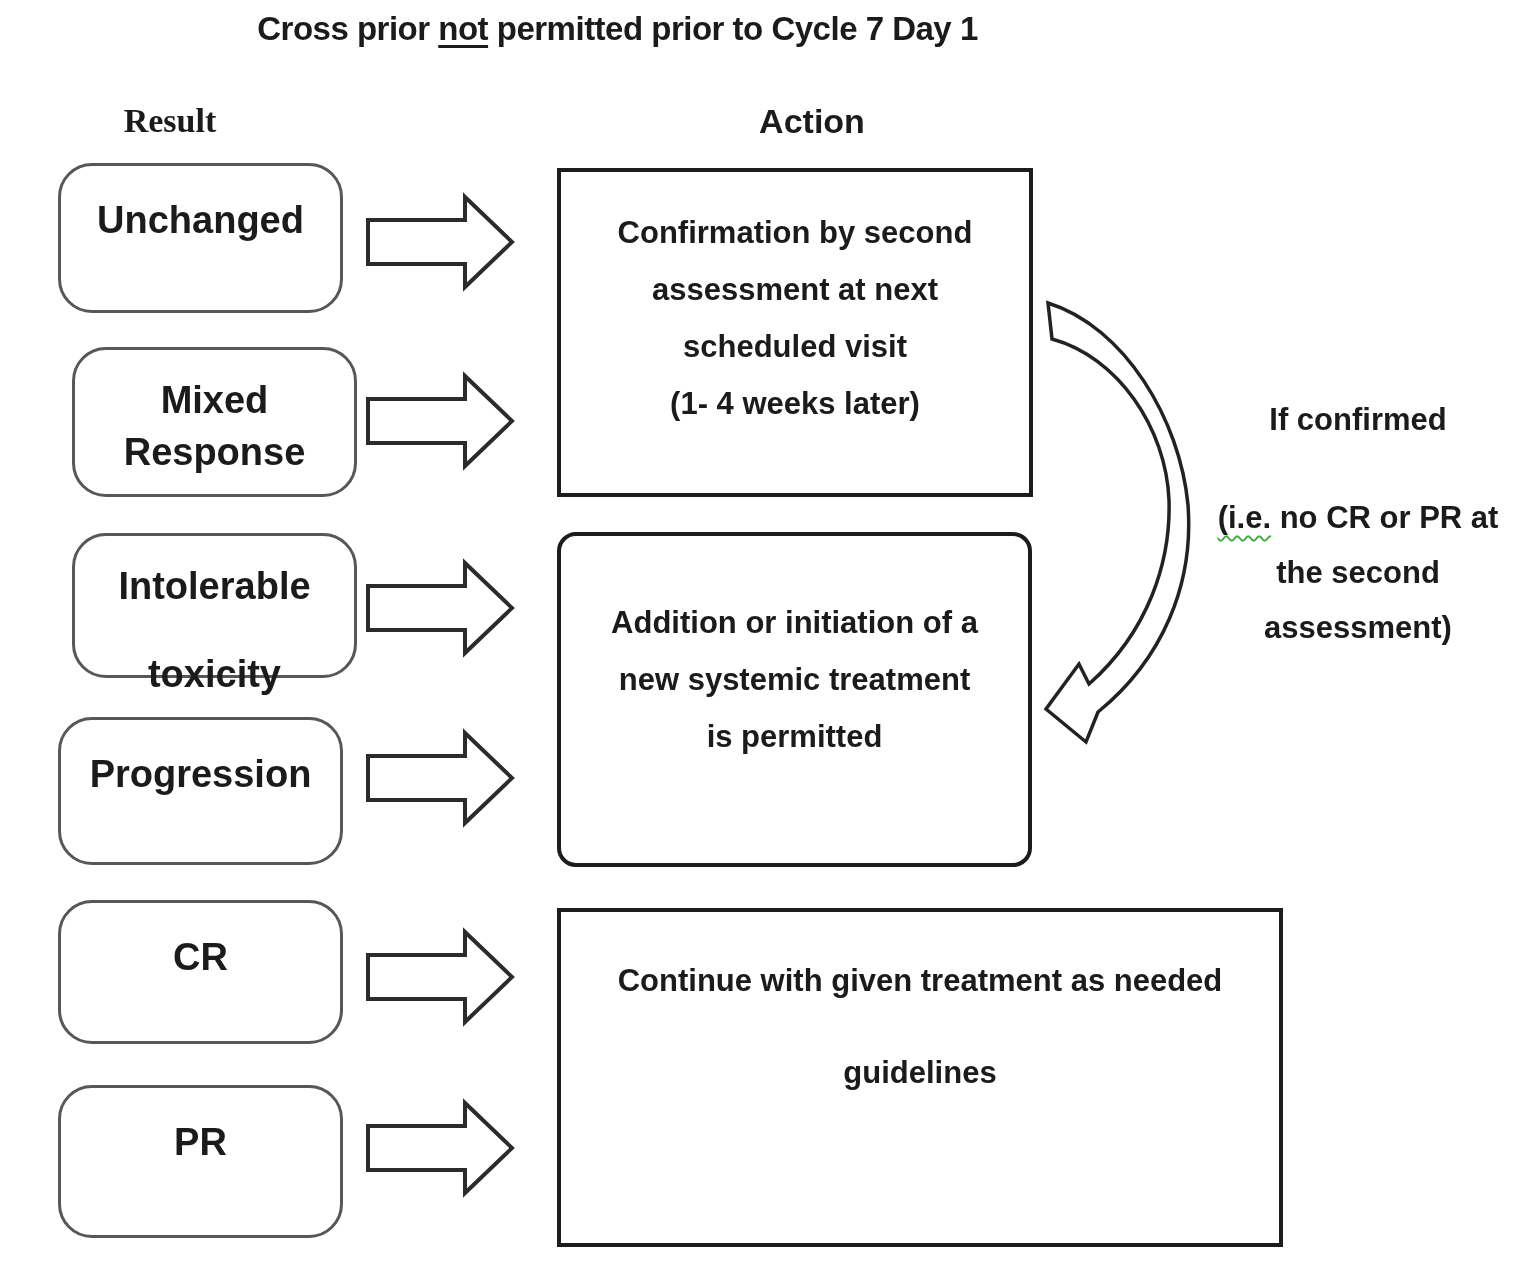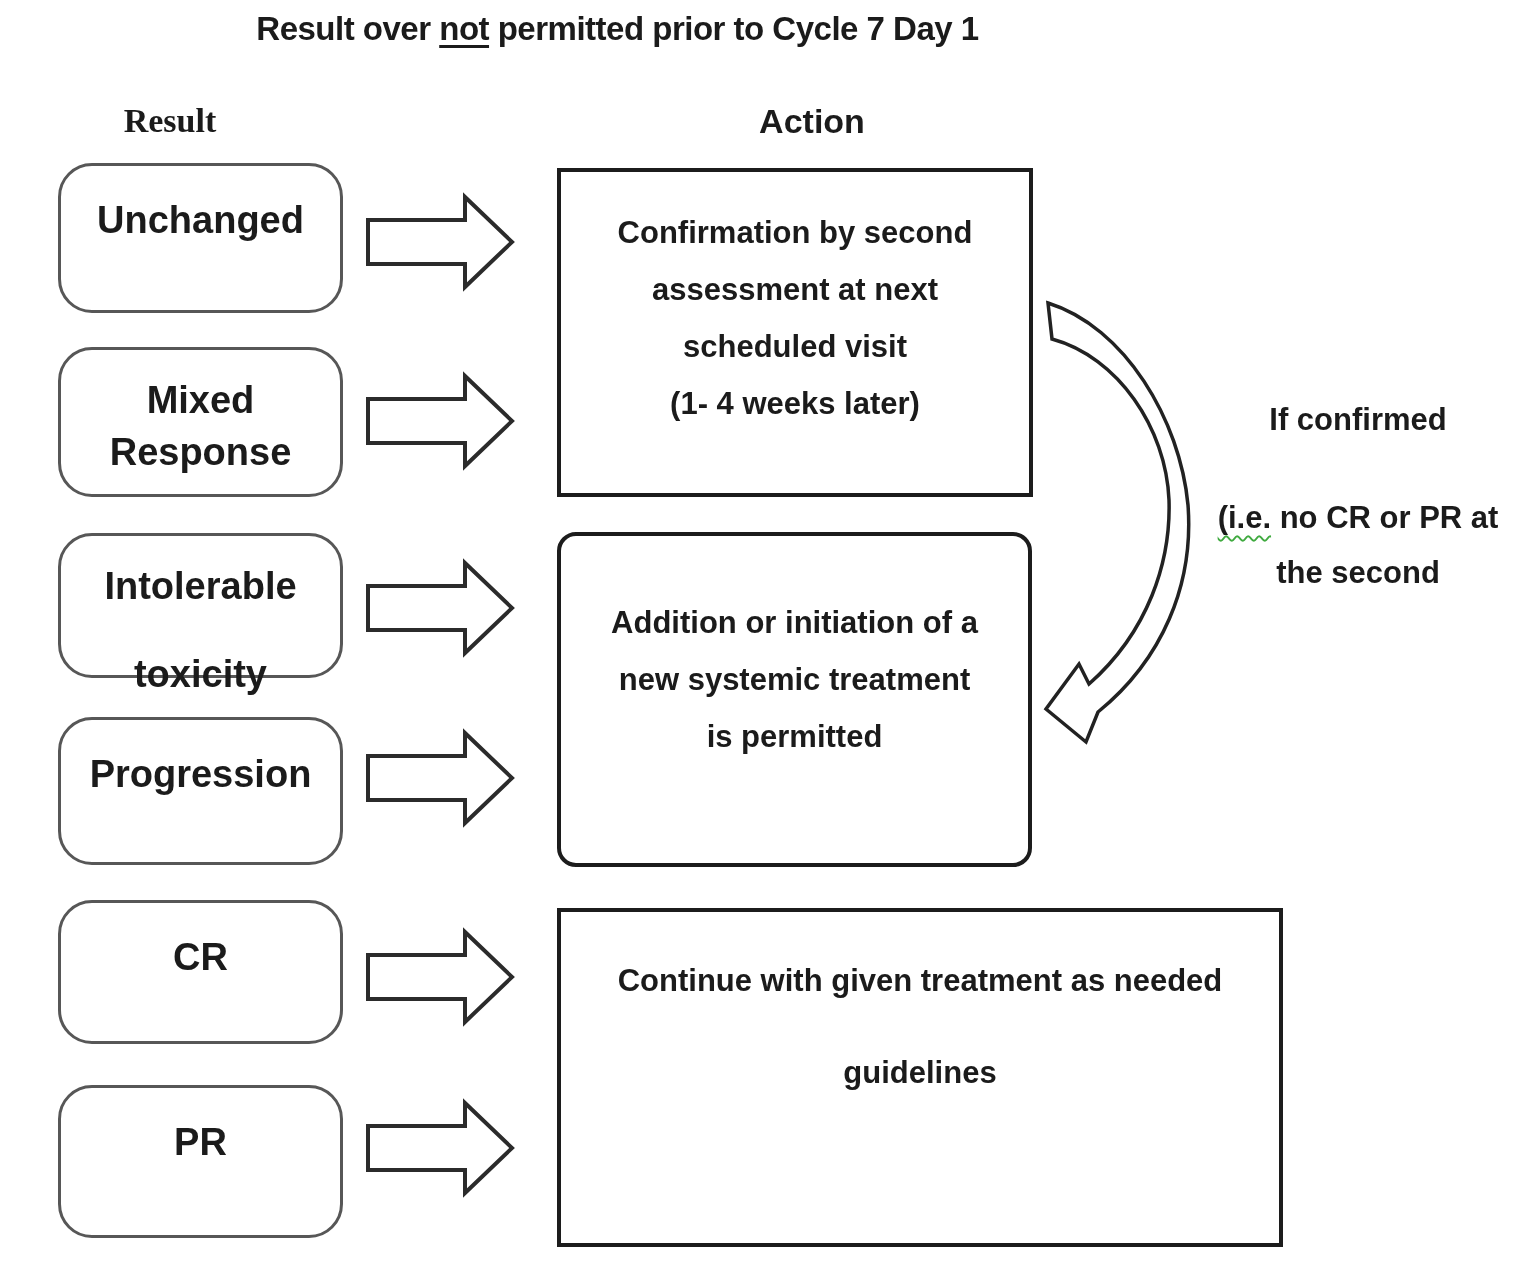--- a/index.html
+++ b/index.html
@@ -17,41 +17,41 @@
   .colhead{font-size:34px;text-align:center;top:102px;white-space:nowrap;}
   .colhead.result{left:20px;width:300px;font-family:Liberation Serif, serif;}
   .colhead.action{left:607px;width:410px;}
   .rbox{
     left:58px;width:285px;background:#ffffff;
     border:3px solid #575757;border-radius:34px;box-sizing:border-box;
     display:flex;flex-direction:column;align-items:center;
     font-size:38px;line-height:52px;text-align:center;
   }
   .rbox.pad1{padding-top:28px;}
-  .rbox.pad2{padding-top:24px;}
+  .rbox.pad2{padding-top:24px;margin-left:14px;}
   .abox{
     background:#ffffff;border:4px solid #1c1c1c;box-sizing:border-box;
     font-size:31px;line-height:57px;text-align:center;
   }
   .abox .ln{white-space:nowrap;}
   .gap-after{margin-bottom:35px;}
   .annot{font-size:31px;line-height:55px;text-align:center;white-space:nowrap;}
   .squiggle{
     text-decoration:underline;text-decoration-style:wavy;
     text-decoration-color:#3faa3f;text-decoration-thickness:2px;text-underline-offset:7px;
   }
   svg{display:block;}
 </style>
 </head>
 <body>
 
 <div id="canvas">
 
   <div class="abs title">
-    <span>Result over </span><span class="emph">not</span><span> permitted prior to Cycle 7 Day 1</span>
+    <span>Cross prior </span><span class="emph">not</span><span> permitted prior to Cycle 7 Day 1</span>
   </div>
 
   <div class="abs colhead result">Result</div>
   <div class="abs colhead action">Action</div>
 
   <div class="abs rbox pad1" style="top:163px;height:150px;">
     <div class="ln">Unchanged</div>
   </div>
 
   <div class="abs rbox pad2" style="top:347px;height:150px;">
@@ -123,15 +123,16 @@
              L 1089 684
              C 1148 632, 1171 562, 1169 500
              C 1166 428, 1118 357, 1052 339
              Z" fill="#ffffff" stroke="#222222" stroke-width="3.5" stroke-linejoin="miter"></path>
   </svg>
 
   <div class="abs annot" style="left:1188px;top:392px;width:340px;">If confirmed</div>
   <div class="abs annot" style="left:1188px;top:490px;width:340px;">
     <div><span class="squiggle">(i.e.</span><span> no CR or PR at</span></div>
     <div>the second</div>
+    <div>assessment)</div>
   </div>
 
 </div>
 
 </body></html>

